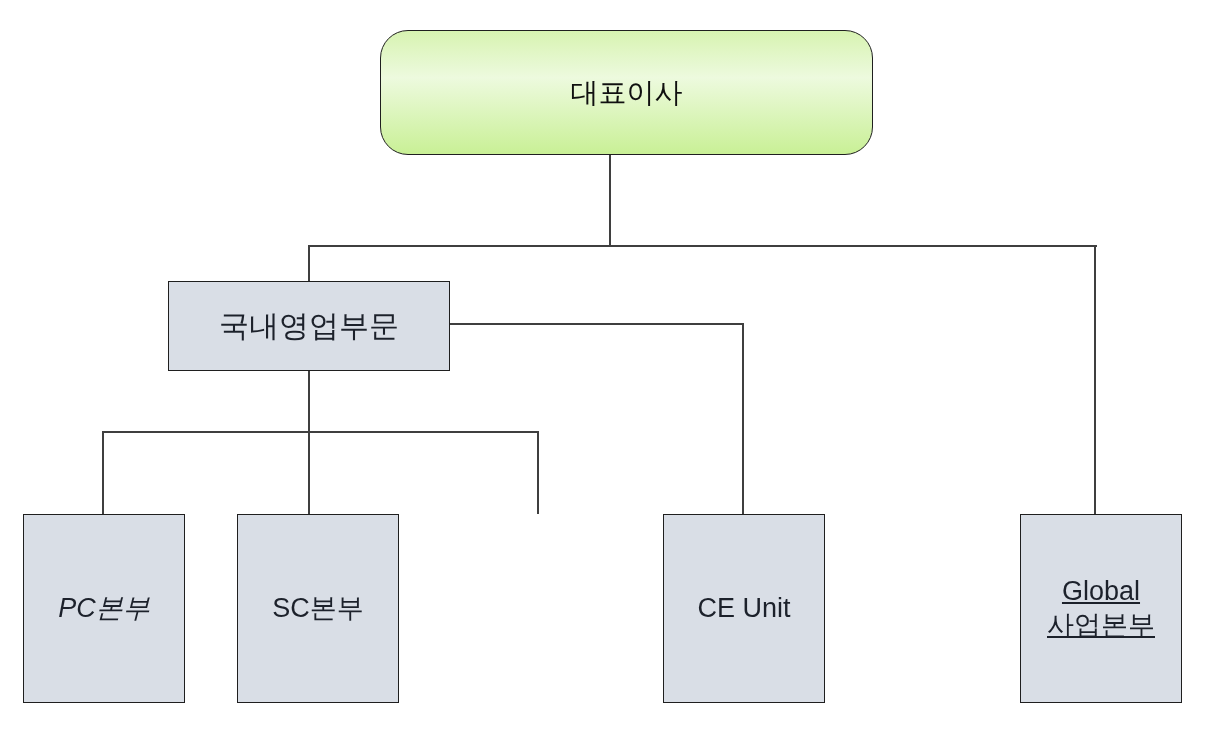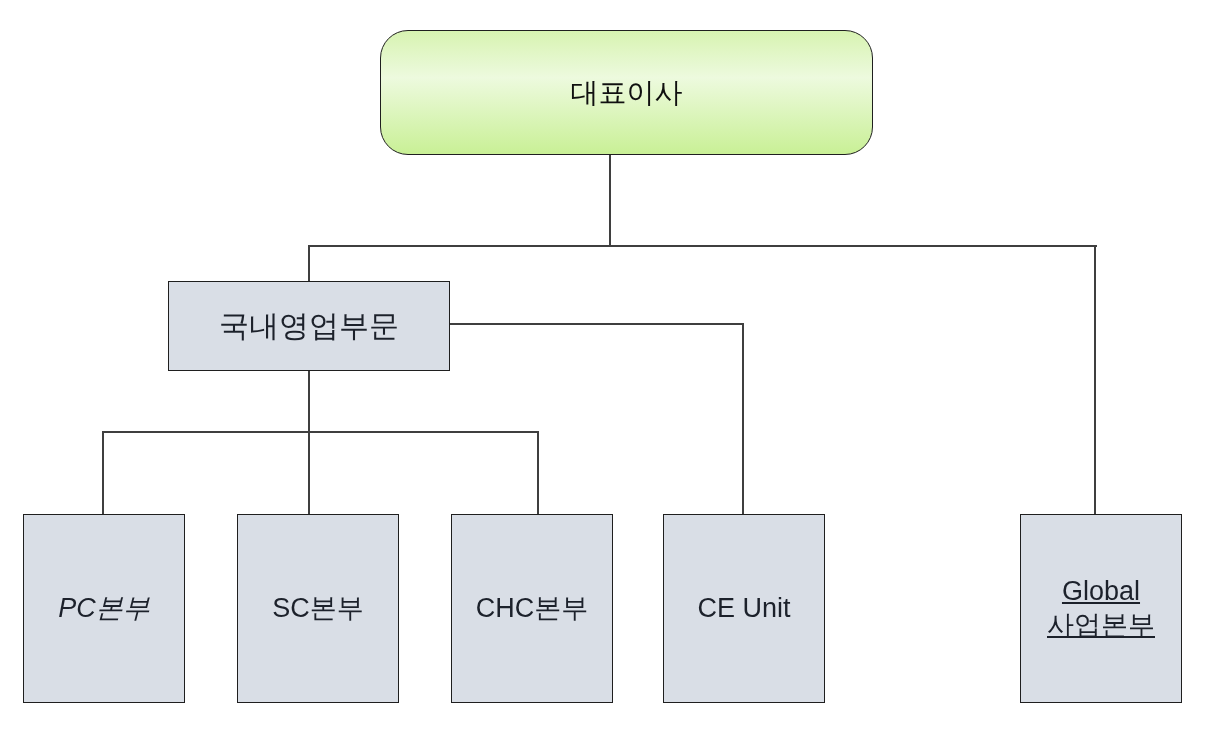--- a/index.html
+++ b/index.html
@@ -87,23 +87,20 @@
   </div>
 
   <div class="node node-dept node-leaf node-pc">
     <span class="label">PC본부</span>
   </div>
 
   <div class="node node-dept node-leaf node-sc">
     <span class="label">SC본부</span>
   </div>
 
-  <div class="node node-dept node-leaf node-chc">
-    <span class="label">CHC본부</span>
-  </div>
 
   <div class="node node-dept node-leaf node-ce">
     <span class="label">CE Unit</span>
   </div>
 
   <div class="node node-dept node-leaf node-global">
     <span class="label">Global
 사업본부</span>
   </div>
 

